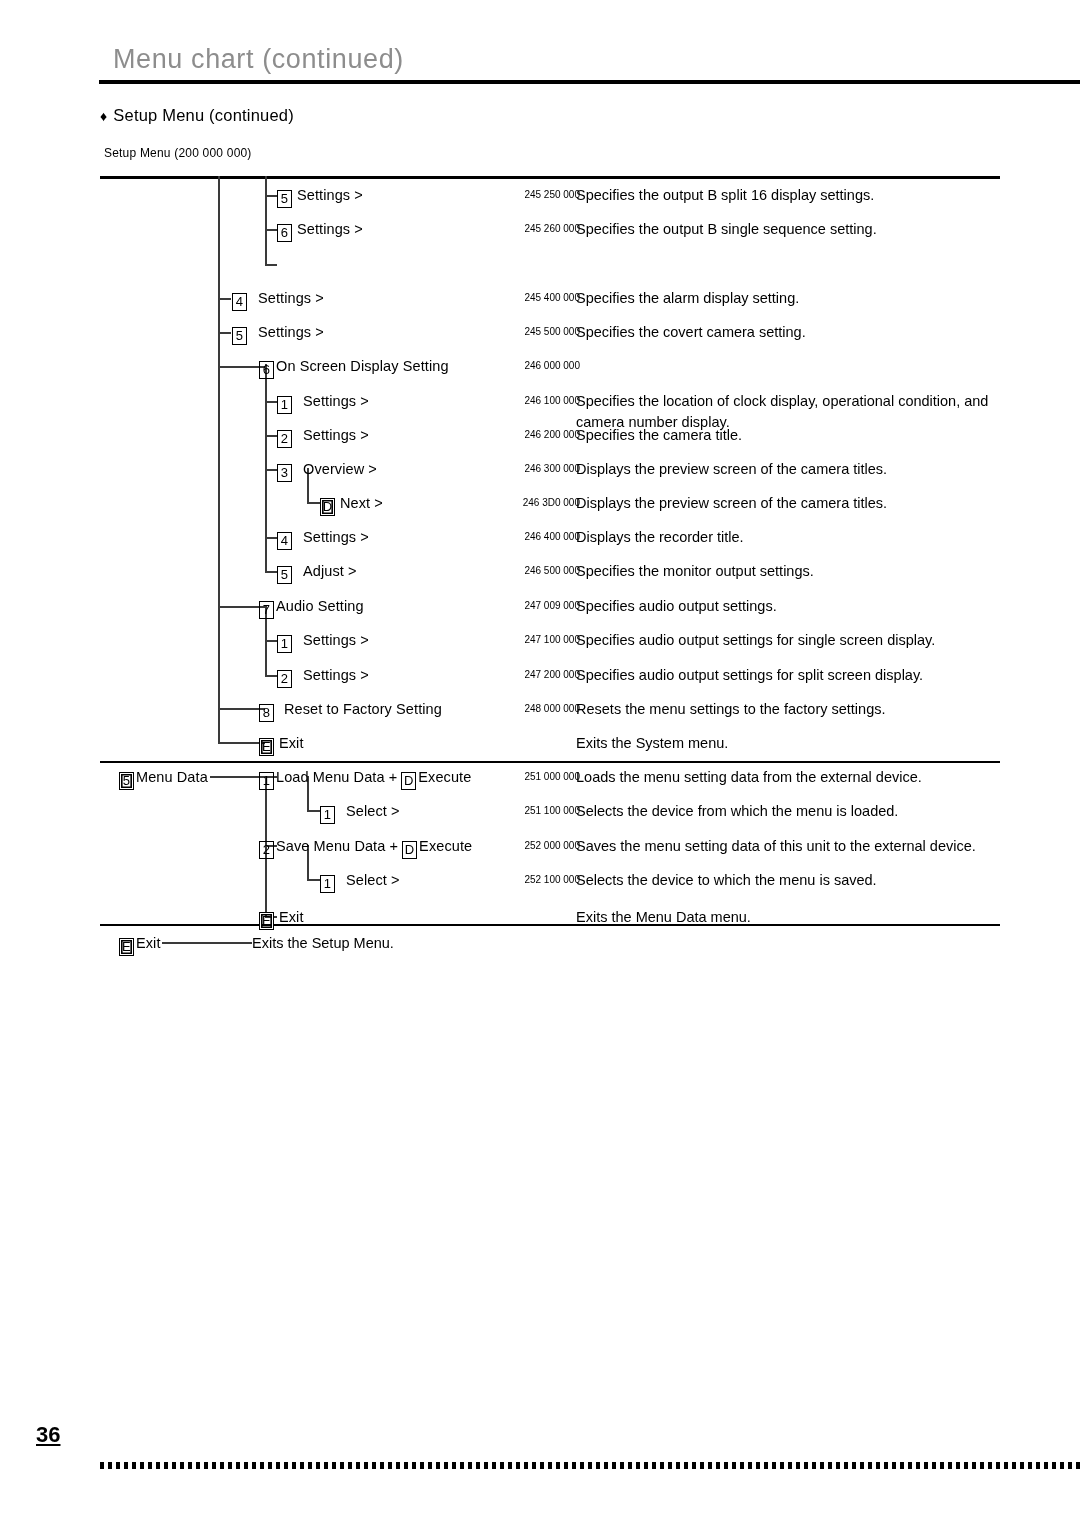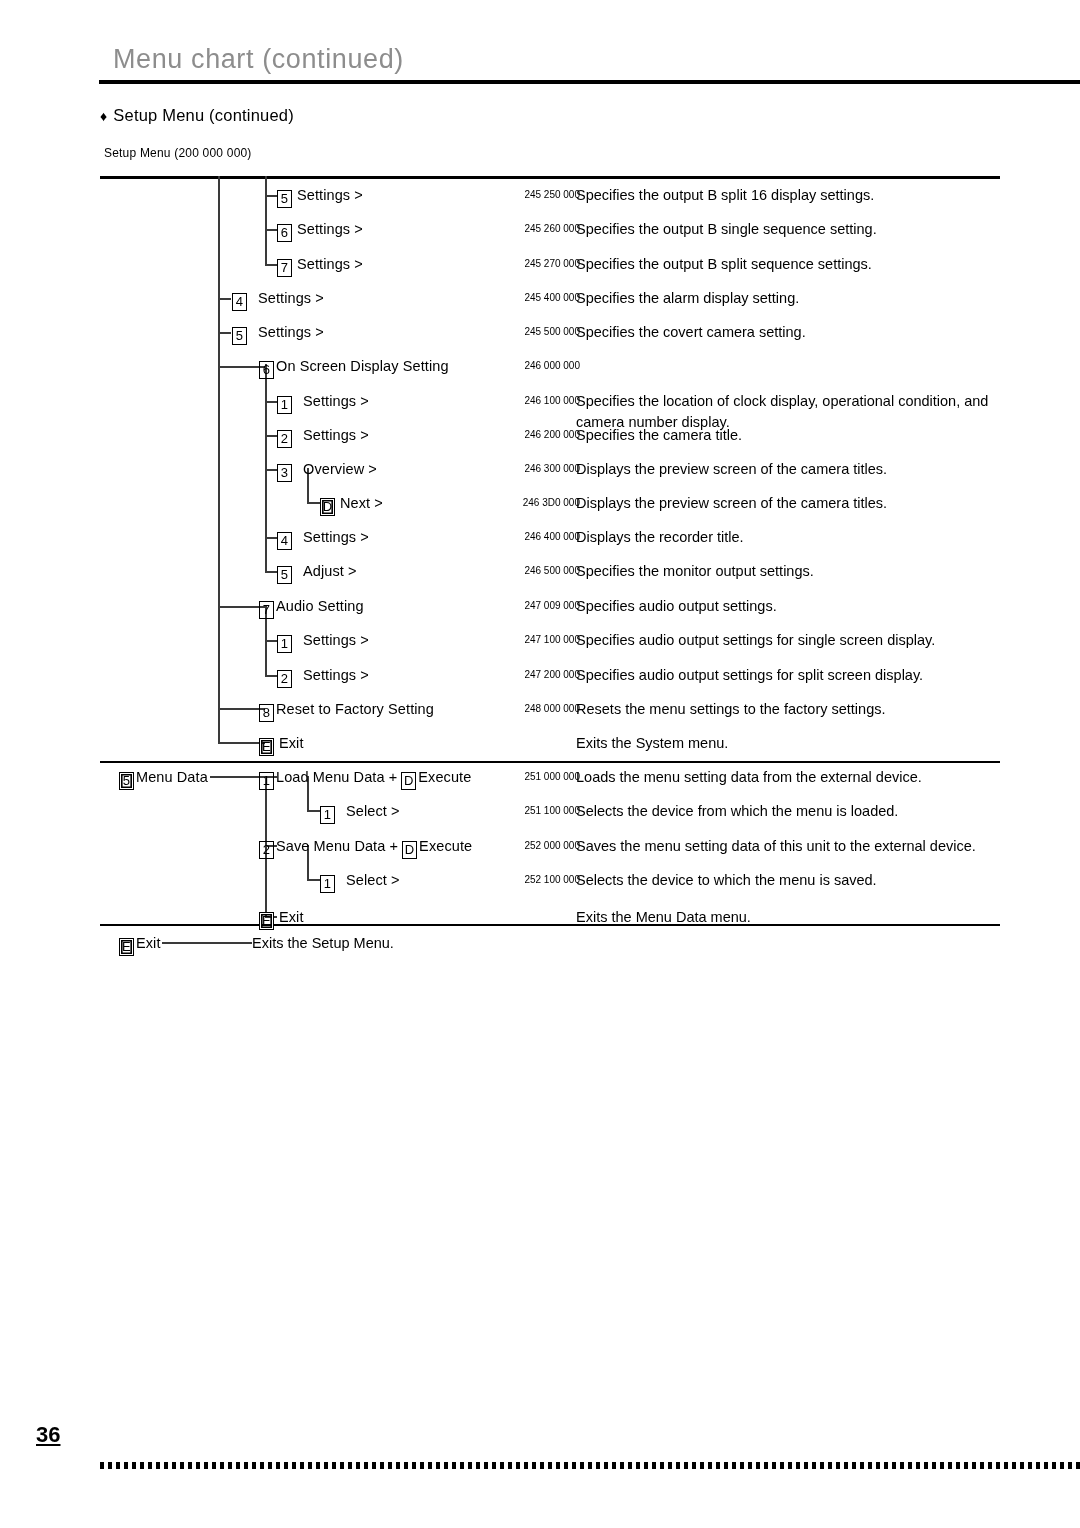--- a/index.html
+++ b/index.html
@@ -159,25 +159,20 @@
     <span class="code">245 250 000</span>
     <span class="desc">Specifies the output B split 16 display settings.</span>
   </div>
 
   <div class="row" style="top:43px;">
     <span class="label" style="left:176px;"><span class="key">6</span><span class="kl">Settings &gt;</span></span>
     <span class="code">245 260 000</span>
     <span class="desc">Specifies the output B single sequence setting.</span>
   </div>
 
-  <div class="row" style="top:78px;">
-    <span class="label" style="left:176px;"><span class="key">7</span><span class="kl">Settings &gt;</span></span>
-    <span class="code">245 270 000</span>
-    <span class="desc">Specifies the output B split sequence settings.</span>
-  </div>
 
   <div class="row" style="top:112px;">
     <span class="label" style="left:131px;"><span class="key">4</span><span class="kl" style="margin-left:10px;">Settings &gt;</span></span>
     <span class="code">245 400 000</span>
     <span class="desc">Specifies the alarm display setting.</span>
   </div>
 
   <div class="row" style="top:146px;">
     <span class="label" style="left:131px;"><span class="key">5</span><span class="kl" style="margin-left:10px;">Settings &gt;</span></span>
     <span class="code">245 500 000</span>
@@ -238,21 +233,21 @@
     <span class="desc">Specifies audio output settings for single screen display.</span>
   </div>
 
   <div class="row" style="top:489px;">
     <span class="label" style="left:176px;"><span class="key">2</span><span class="kl" style="margin-left:10px;">Settings &gt;</span></span>
     <span class="code">247 200 000</span>
     <span class="desc">Specifies audio output settings for split screen display.</span>
   </div>
 
   <div class="row" style="top:523px;">
-    <span class="label" style="left:158px;"><span class="key">8</span><span style="margin-left:1px;">Reset to Factory Setting</span></span>
+    <span class="label" style="left:158px;"><span class="key">8</span><span style="margin-left:9px;">Reset to Factory Setting</span></span>
     <span class="code">248 000 000</span>
     <span class="desc">Resets the menu settings to the factory settings.</span>
   </div>
 
   <div class="row" style="top:557px;">
     <span class="label" style="left:158px;"><span class="key dbl">E</span><span class="kl">Exit</span></span>
     <span class="code"></span>
     <span class="desc">Exits the System menu.</span>
   </div>
 

